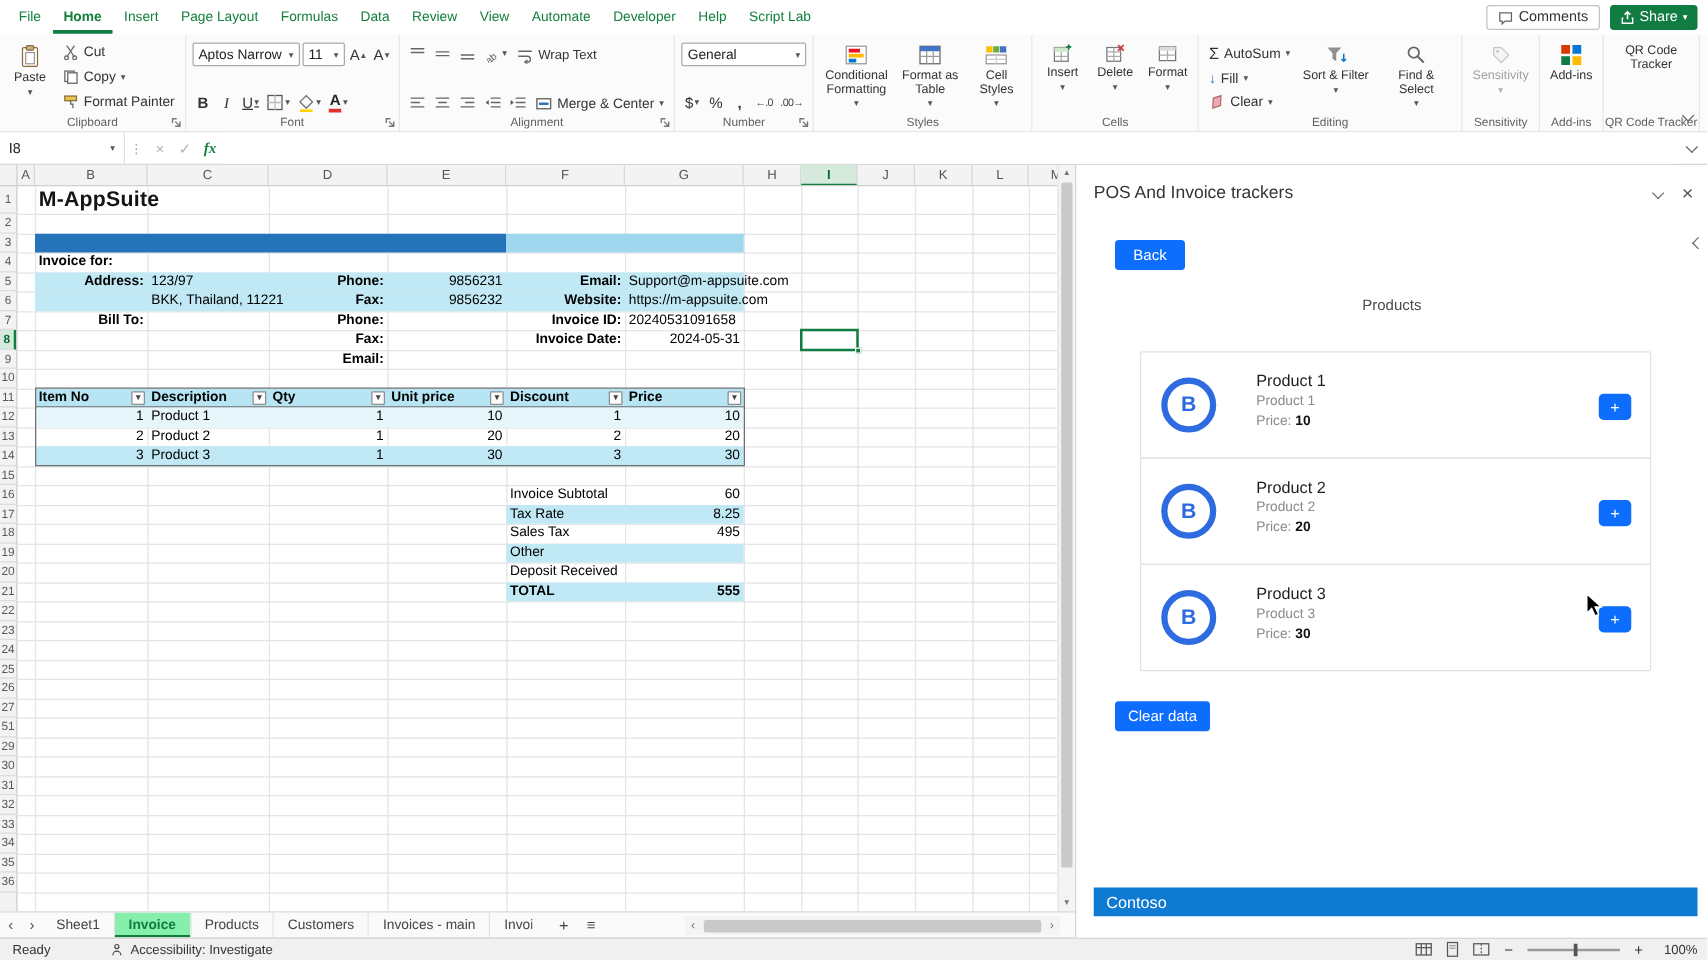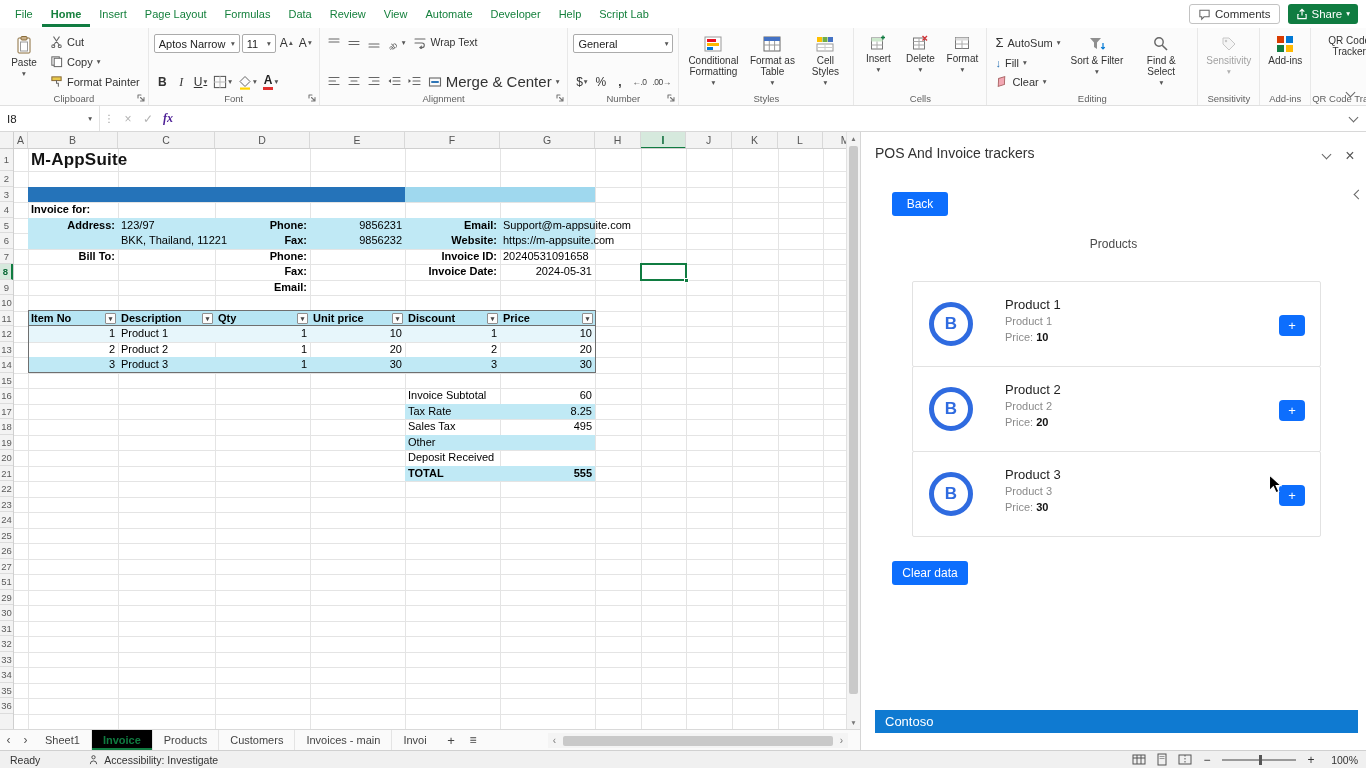--- a/index.html
+++ b/index.html
@@ -17,40 +17,40 @@
 
 .ribbon{position:absolute;top:28px;left:0;width:1366px;height:78px;background:#fbfbfb;border-bottom:1px solid #e0e0e0;display:flex;overflow:hidden}
 .rgroup{position:relative;height:100%;padding:4px 5px 14px 5px;border-right:1px solid #e8e8e8;display:flex;gap:4px;flex-shrink:0}
 .rg-label{position:absolute;bottom:1px;left:0;right:0;text-align:center;font-size:9.5px;color:#5f5f5f;white-space:nowrap}
 .launcher{position:absolute;right:2px;bottom:2px;width:10px;height:10px}
 .bigbtn{display:flex;flex-direction:column;align-items:center;justify-content:flex-start;gap:2px;font-size:10px;color:#333;text-align:center;padding:3px 3px;line-height:1.12;min-width:38px;max-width:62px;border-radius:3px}
 .bigbtn.disabled{opacity:.45}
 .smcol{display:flex;flex-direction:column;justify-content:space-between;padding:2px 0}
 .smbtn{display:flex;align-items:center;gap:4px;font-size:11px;color:#333;padding:1px 3px;white-space:nowrap}
 .fcol{display:flex;flex-direction:column;justify-content:space-between;padding:2px 0 0 0}
-.fontrow{display:flex;gap:2px;align-items:flex-start}
+.fontrow{display:flex;gap:2px;align-items:flex-end}
 .combo{height:19px;background:#fff;border:1px solid #ababab;border-radius:2px;font-size:11px;display:flex;align-items:center;justify-content:space-between;padding:0 4px;gap:3px;color:#222;white-space:nowrap}
 .w84{width:86px}.w34{width:34px}.w100{width:100px}
 .tbtn{min-width:17px;height:18px;display:flex;align-items:center;justify-content:center;font-size:12px;color:#333;padding:0 2px;gap:1px}
 .dd{font-size:7.5px;color:#555;line-height:1}
 .glyph-b{font-weight:700}.glyph-i{font-style:italic;font-family:"Liberation Serif",serif}.glyph-u{text-decoration:underline}
 .fc{font-weight:700;color:#222;border-bottom:3px solid #e03131;line-height:1.05;padding:0 1px;font-size:12px}
 .sigma{font-size:13px}
 .dec-txt{font-size:8.5px;color:#444;letter-spacing:-.5px}
 .ribbon-collapse{position:absolute;right:8px;bottom:5px;width:16px;height:12px;display:flex;align-items:center;justify-content:center}
 svg.ic{stroke:#666;fill:none;stroke-width:1.1;stroke-linecap:round}
 .chev{display:inline-block;width:7px;height:7px;border-right:1.6px solid #666;border-bottom:1.6px solid #666}
 .chev.down{transform:rotate(45deg);margin-top:-3px}
 .chev.left{transform:rotate(135deg)}
 
 .formulabar{position:absolute;top:106px;left:0;width:1366px;height:26px;background:#fff;border-bottom:1px solid #d8d8d8;display:flex;align-items:center}
 .namebox{width:100px;height:100%;border-right:1px solid #e2e2e2;display:flex;align-items:center;justify-content:space-between;padding:0 7px;font-size:11.5px;color:#222}
 .fb-dots{color:#9a9a9a;font-size:10px;padding:0 4px}
 .fb-btn{width:20px;text-align:center;color:#b3b3b3;font-size:12px}
-.fb-btn.fx{color:#4c1d95;font-style:italic;font-family:"Liberation Serif",serif;font-weight:700}
+.fb-btn.fx{color:#15803d;font-style:italic;font-family:"Liberation Serif",serif;font-weight:700}
 .fb-input{flex:1;height:100%;background:#fff}
 .fb-expand{width:26px;display:flex;align-items:center;justify-content:center}
 
 .sheet{position:absolute;top:132px;left:0;width:860px;height:597px;background:#fff}
 .corner{position:absolute;top:0;left:0;width:14px;height:17px;background:#f3f3f3;border-right:1px solid #cfcfcf;border-bottom:1px solid #cfcfcf;z-index:3}
 .col-headers{position:absolute;top:0;left:0;width:846px;height:17px;background:#f3f3f3;border-bottom:1px solid #cfcfcf;overflow:hidden;z-index:2}
 .col-h{position:absolute;top:0;height:17px;font-size:10.5px;color:#555;text-align:center;line-height:16px;border-right:1px solid #d8d8d8}
 .col-h.sel{background:#d6e9dd;border-bottom:2px solid var(--accent-green);color:#0b6a38;font-weight:700}
 .row-headers{position:absolute;top:17px;left:0;width:14px;height:580px;background:#f3f3f3;border-right:1px solid #cfcfcf;overflow:hidden;z-index:2}
 .row-h{position:absolute;left:0;width:13px;text-align:center;font-size:9.5px;color:#5a5a5a;border-bottom:1px solid #dcdcdc}
@@ -74,21 +74,21 @@
 .selection .handle{position:absolute;right:-4px;bottom:-4px;width:5px;height:5px;background:var(--accent-green);border:1px solid #fff}
 .vscroll{position:absolute;left:846px;top:0;width:14px;height:597px;background:#f4f4f4;border-left:1px solid #e2e2e2}
 .s-arrow{position:absolute;left:0;width:100%;text-align:center;font-size:6.5px;color:#777}
 .s-arrow.top{top:3px}.s-arrow.bottom{bottom:3px}
 .vthumb{position:absolute;left:2px;right:2px;top:14px;height:548px;background:#c9c9c9;border-radius:2px}
 
 .tabbar{position:absolute;top:729px;left:0;width:860px;height:21px;background:#fafafa;border-top:1px solid #d9d9d9;display:flex;align-items:center}
 .tab-nav{width:17px;text-align:center;color:#555;font-size:12px;line-height:20px}
 #sheet-tabs{display:flex;max-width:392px;overflow:hidden;height:100%}
 .stab{padding:0 11px;font-size:11px;line-height:20px;color:#444;border-right:1px solid #e4e4e4;white-space:nowrap}
-.stab.active{color:var(--accent-green);font-weight:700;box-shadow:inset 0 -2px 0 var(--accent-green);background:#000000}
+.stab.active{color:var(--accent-green);font-weight:700;box-shadow:inset 0 -2px 0 var(--accent-green);background:#86efac}
 .tab-add{width:22px;text-align:center;font-size:13px;color:#444;margin-left:14px}
 .tab-all{width:22px;text-align:center;font-size:12px;color:#444}
 .hscroll{position:absolute;right:12px;top:3px;width:300px;height:15px;background:#f4f4f4;display:flex;align-items:center}
 .h-arrow{width:13px;text-align:center;font-size:10px;color:#777;line-height:14px}
 .hthumb{flex:1;height:10px;background:#c9c9c9;border-radius:2px;margin:0 2px}
 
 .statusbar{position:absolute;top:750px;left:0;width:1366px;height:18px;background:#f0f0f0;border-top:1px solid #d0d0d0;display:flex;align-items:center;font-size:10.5px;color:#333}
 .sb-mode{margin-left:10px}
 .sb-acc{margin-left:48px;display:flex;align-items:center;gap:5px;color:#333}
 .sb-right{margin-left:auto;display:flex;align-items:center;gap:9px;margin-right:8px}
@@ -298,21 +298,21 @@
             <svg class="ic" width="14" height="14" viewBox="0 0 14 14">
               <path d="M6 3.5 h7 M6 7 h7 M6 10.5 h7"></path>
               <path d="M1.5 5 L4 7 L1.5 9 Z" fill="#555" stroke="none"></path>
             </svg>
           </div>
         <div class="smbtn">
           <svg class="ic" width="14" height="14" viewBox="0 0 14 14">
               <rect x="1.5" y="3" width="11" height="8" stroke="#666"></rect>
               <path d="M4 7 h6" stroke="#2e75b6" stroke-width="2"></path>
             </svg>
-          <span style="font-size:15px">Merge &amp; Center</span>
+          <span style="font-size:11px">Merge &amp; Center</span>
           <span class="dd">▾</span>
         </div>
       </div>
     </div>
     <div class="rg-label">Alignment</div>
     <svg class="launcher ic" viewBox="0 0 10 10">
         <path d="M2 2 h3 M2 2 v3 M4.5 4.5 L8 8 M8 4.5 V8 H4.5" stroke="#777"></path>
       </svg>
   </div>
 

